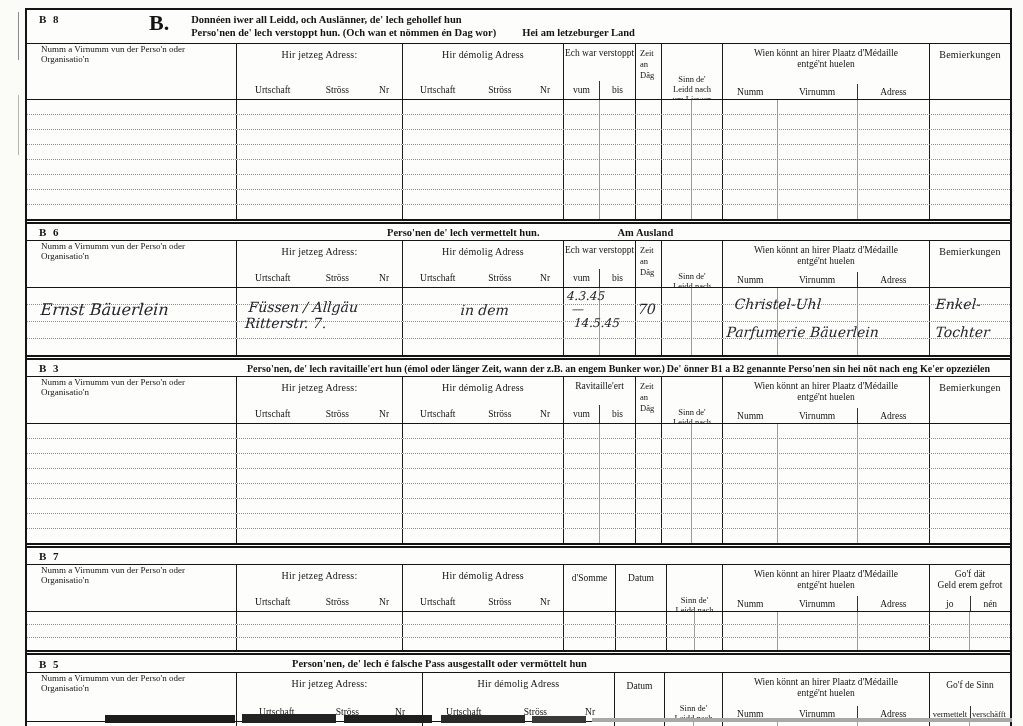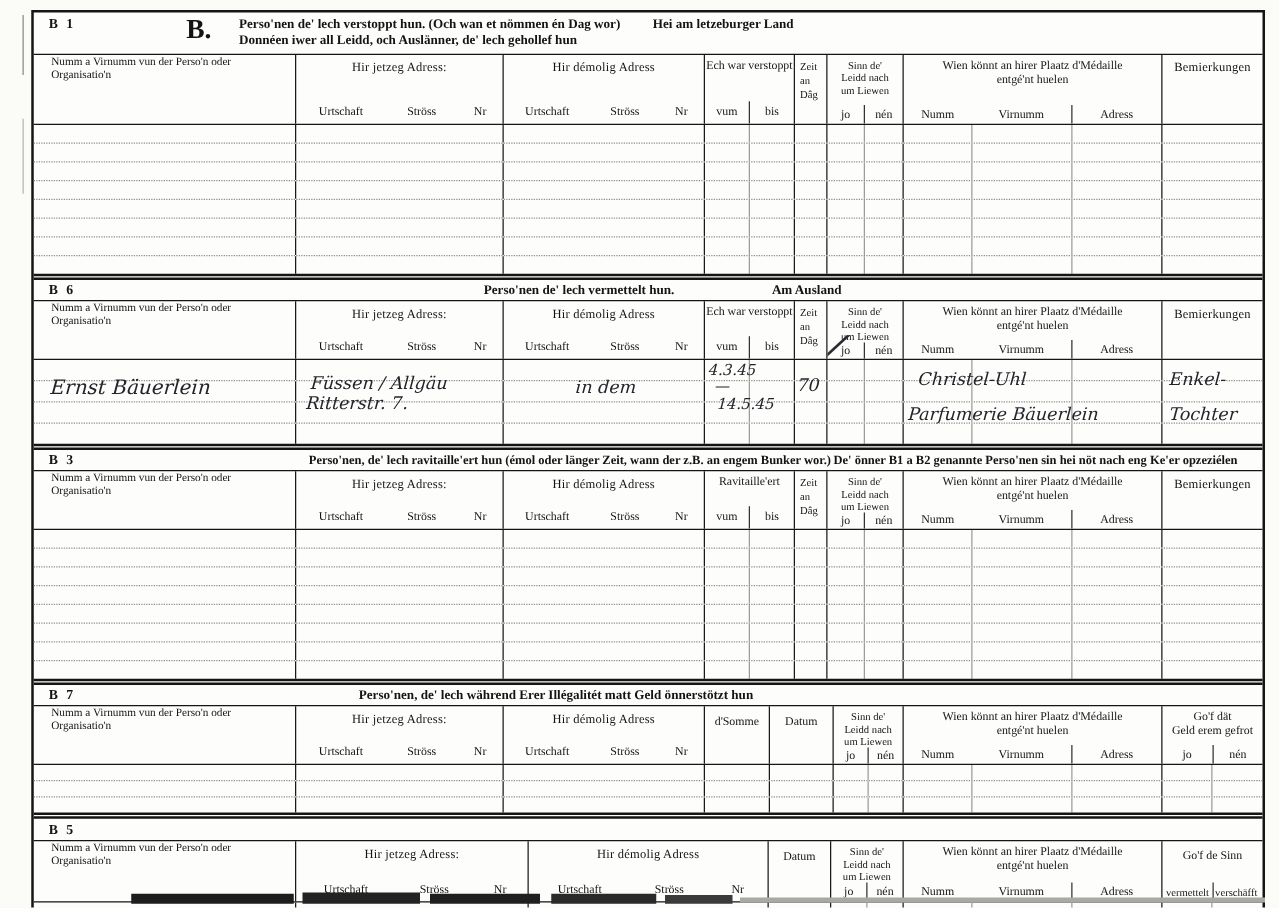--- a/index.html
+++ b/index.html
@@ -26,21 +26,21 @@
   .hcols-a{grid-template-columns:210px 166px 161px 72px 26px 61px 207px 80px;}
   .hcols-b{grid-template-columns:210px 166px 161px 52px 51px 56px 207px 80px;}
   .hcols-c{grid-template-columns:210px 186px 192px 50px 58px 207px 80px;}
   .hg{position:relative;display:flex;flex-direction:column;justify-content:space-between;
       border-right:1.5px solid #1a1a1a;overflow:hidden;}
   .hg:last-child{border-right:none;}
   .hg-top{text-align:center;font-size:10px;padding-top:5px;letter-spacing:.2px;}
   .hg-top2{text-align:center;font-size:9.5px;padding-top:4px;line-height:11px;}
   .hg-name{display:flex;align-items:center;justify-content:flex-start;text-align:left;
            font-size:9px;padding:0 10px 0 14px;}
-  .hg-small{font-size:8.5px;line-height:10px;text-align:center;padding-top:3px;}
+  .hg-small{font-size:8.5px;line-height:10px;text-align:center;padding-top:3px;margin-top:27px;}
   .hg-zeit{font-size:8.5px;line-height:11px;text-align:left;padding:4px 0 0 4px;}
   .hg-sub{display:flex;height:18px;align-items:center;}
   .sub{display:flex;align-items:center;justify-content:center;font-size:9.5px;height:100%;}
   .sub.dv{border-left:1px solid #333;}
   
   .cols-a{grid-template-columns:210px 166px 161px 36px 36px 26px 30px 31px 55px 80px 72px 80px;}
   .cols-b{grid-template-columns:210px 166px 161px 52px 51px 28px 28px 55px 80px 72px 40px 40px;}
   .cols-c{grid-template-columns:210px 186px 192px 50px 29px 29px 55px 80px 72px 40px 40px;}
   .rrow{border-bottom:1px dotted #8d8d8d;}
   .rrow:last-child{border-bottom:none;}
@@ -59,25 +59,25 @@
   .artifact{position:absolute;}
 </style>
 </head>
 <body>
 
 <div class="page">
 <div class="form">
 
   <div class="section">
     <div class="tbar-b1">
-      <span class="sec-id">B 1</span>
+      <span class="sec-id">B 8</span>
       <span class="big-b">B.</span>
       <div class="b1-title">
+        <div>Donnéen iwer all Leidd, och Auslänner, de' lech gehollef hun</div>
         <div><span>Perso'nen de' lech verstoppt hun. (Och wan et nömmen én Dag wor)</span><span class="tbold">Hei am letzeburger Land</span></div>
-        <div>Donnéen iwer all Leidd, och Auslänner, de' lech gehollef hun</div>
       </div>
     </div>
     <div class="hdr grid hcols-a" style="height:55px">
       <div class="hg">
         <div class="hg-name">Numm a Virnumm vun der Perso'n oder Organisatio'n</div>
       </div>
       <div class="hg">
         <div class="hg-top">Hir jetzeg Adress:</div>
         <div class="hg-sub">
           <span class="sub" style="width:72px">Urtschaft</span>
@@ -585,21 +585,20 @@
             <i class="c"></i>
             <i class="c bt"></i>
             <i class="c last"></i>
       </div>
         </div>
   </div>
 
   <div class="section sep">
     <div class="tbar">
       <span class="sec-id" style="padding-top:0">B 7</span>
-      <span class="t-b4">Perso'nen, de' lech während Erer Illégalitét matt Geld önnerstötzt hun</span>
     </div>
     <div class="hdr grid hcols-b" style="height:46px">
       <div class="hg">
         <div class="hg-name">Numm a Virnumm vun der Perso'n oder Organisatio'n</div>
       </div>
       <div class="hg">
         <div class="hg-top">Hir jetzeg Adress:</div>
         <div class="hg-sub">
           <span class="sub" style="width:72px">Urtschaft</span>
           <span class="sub" style="width:58px">Ströss</span>
@@ -695,20 +694,21 @@
             <i class="c bt"></i>
             <i class="c"></i>
             <i class="c last"></i>
       </div>
         </div>
   </div>
 
   <div class="section sep">
     <div class="tbar" style="height:17px">
       <span class="sec-id" style="padding-top:0">B 5</span>
+      <span class="t-b5">Person'nen, de' lech é falsche Pass ausgestallt oder vermöttelt hun</span>
     </div>
     <div class="hdr grid hcols-c" style="height:48px">
       <div class="hg">
         <div class="hg-name">Numm a Virnumm vun der Perso'n oder Organisatio'n</div>
       </div>
       <div class="hg">
         <div class="hg-top">Hir jetzeg Adress:</div>
         <div class="hg-sub">
           <span class="sub" style="width:80px">Urtschaft</span>
           <span class="sub" style="width:62px">Ströss</span>

